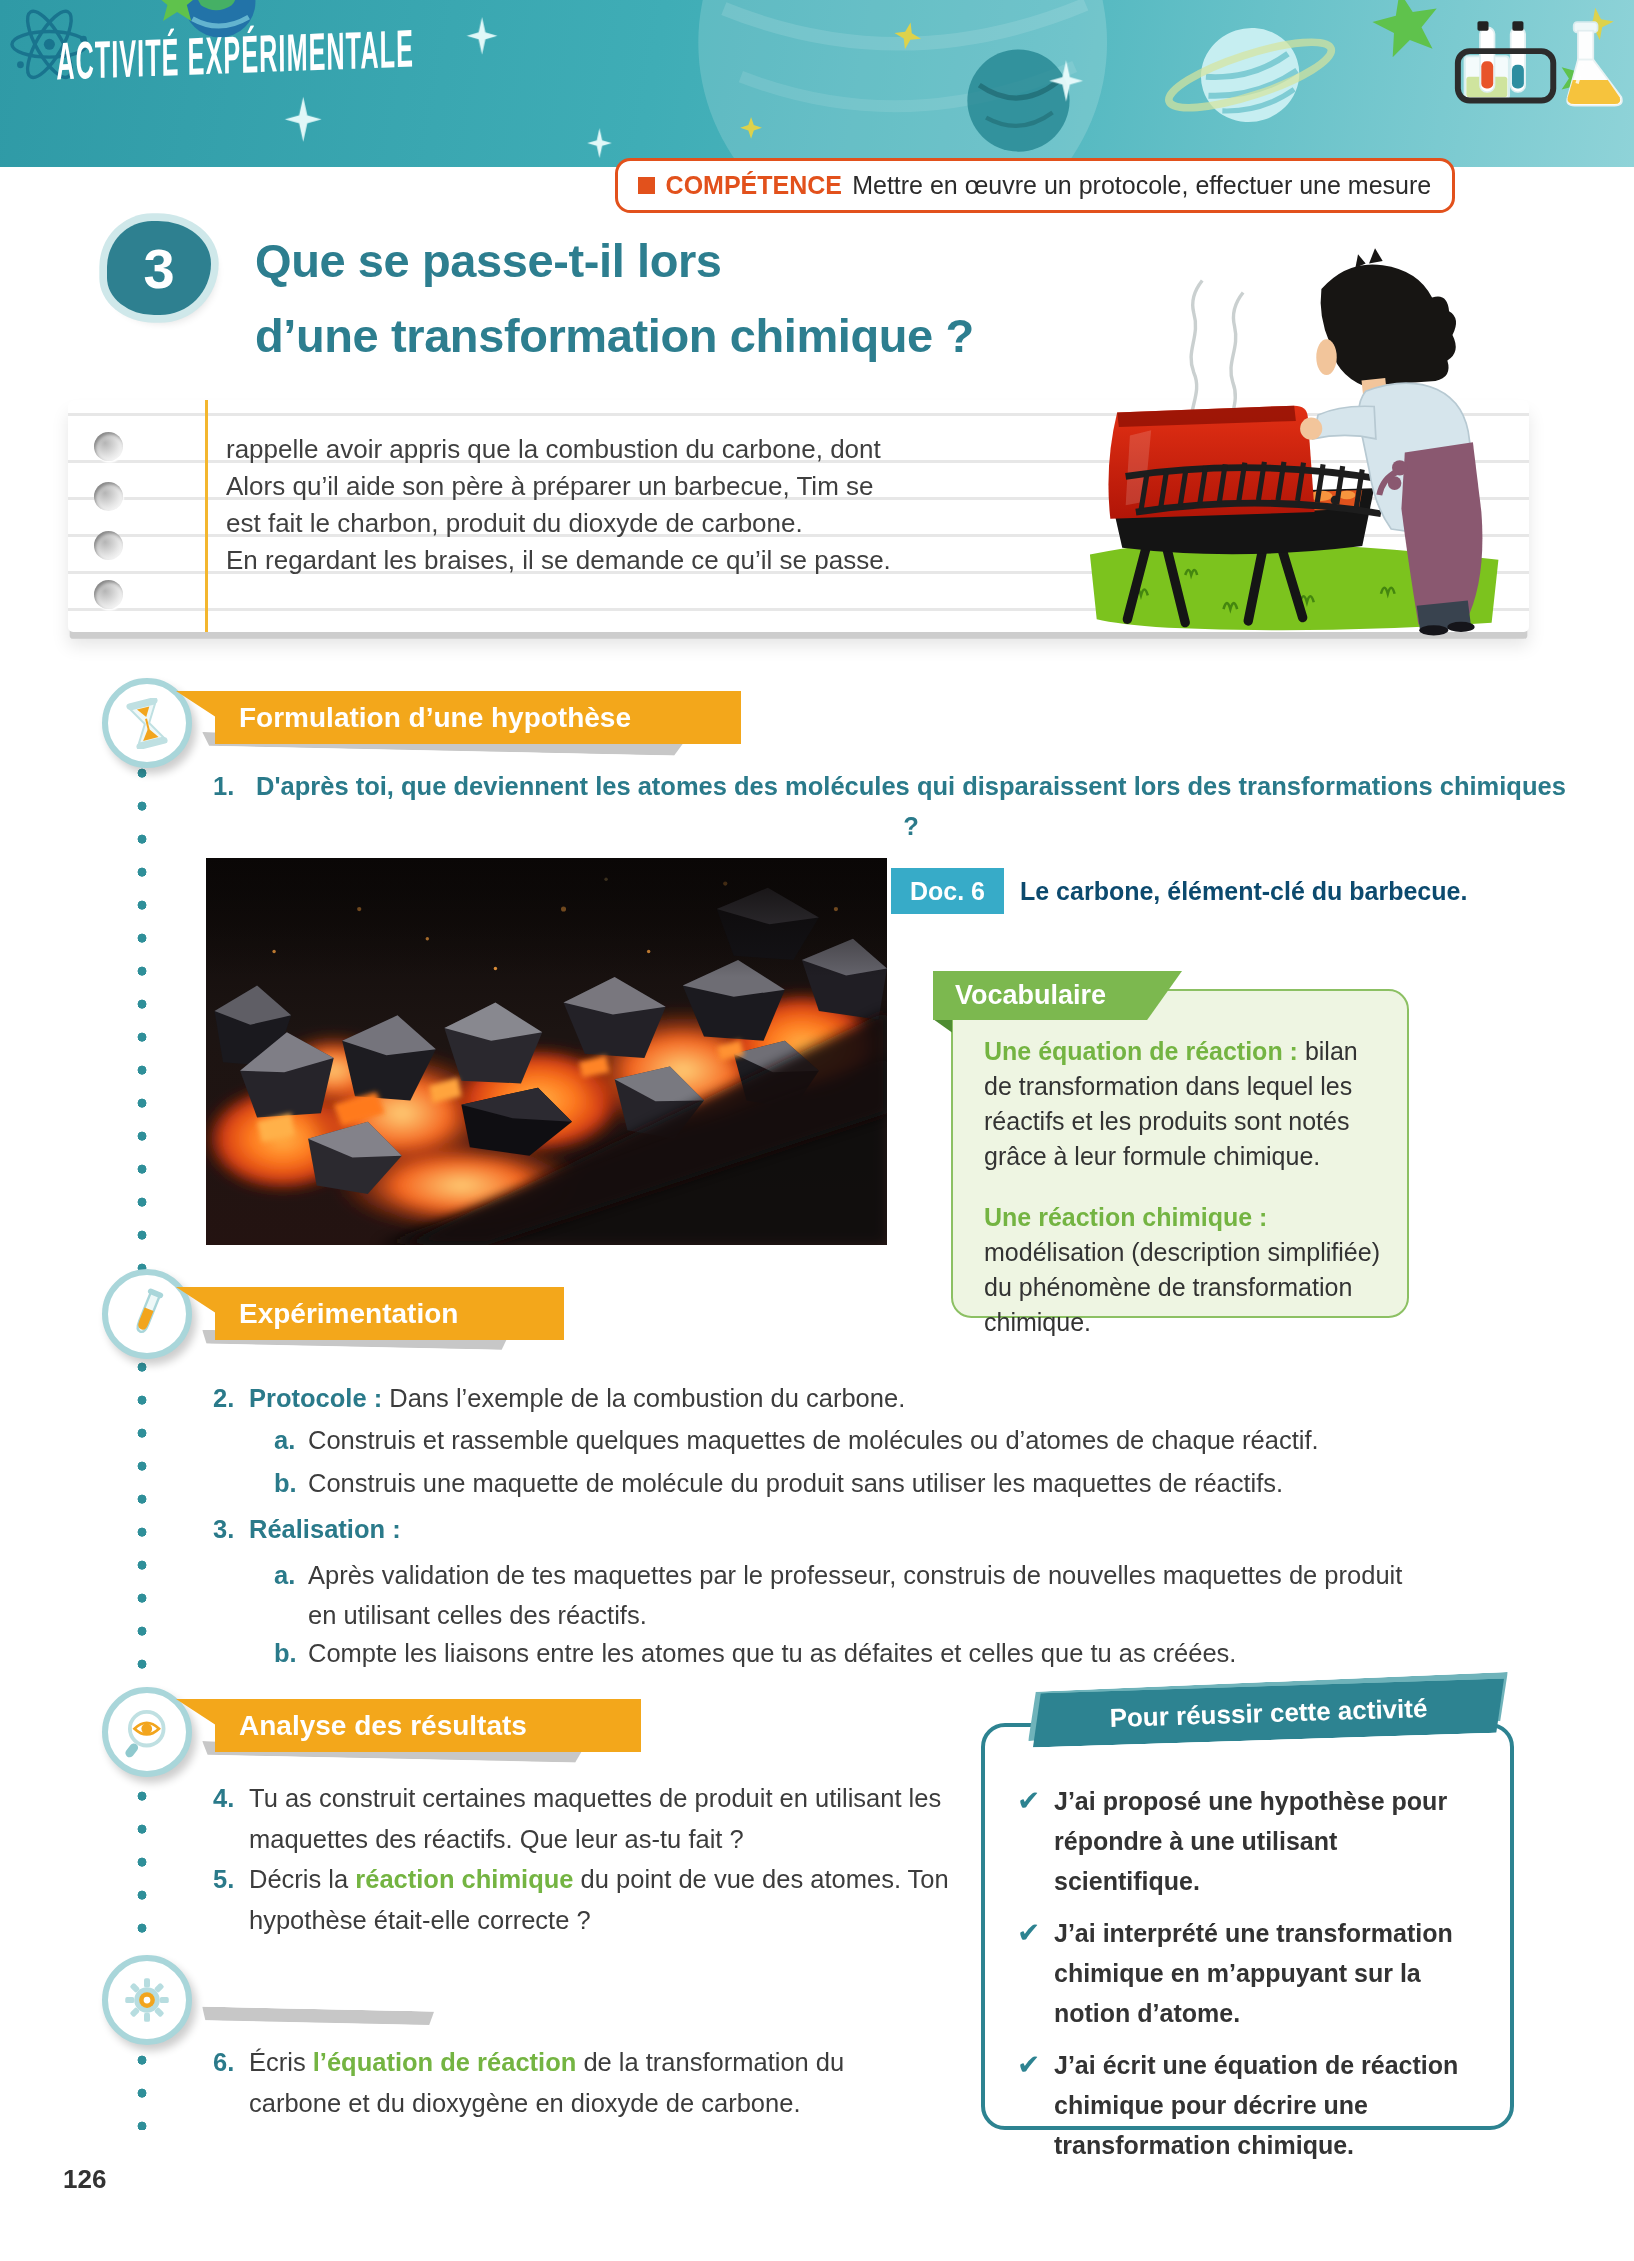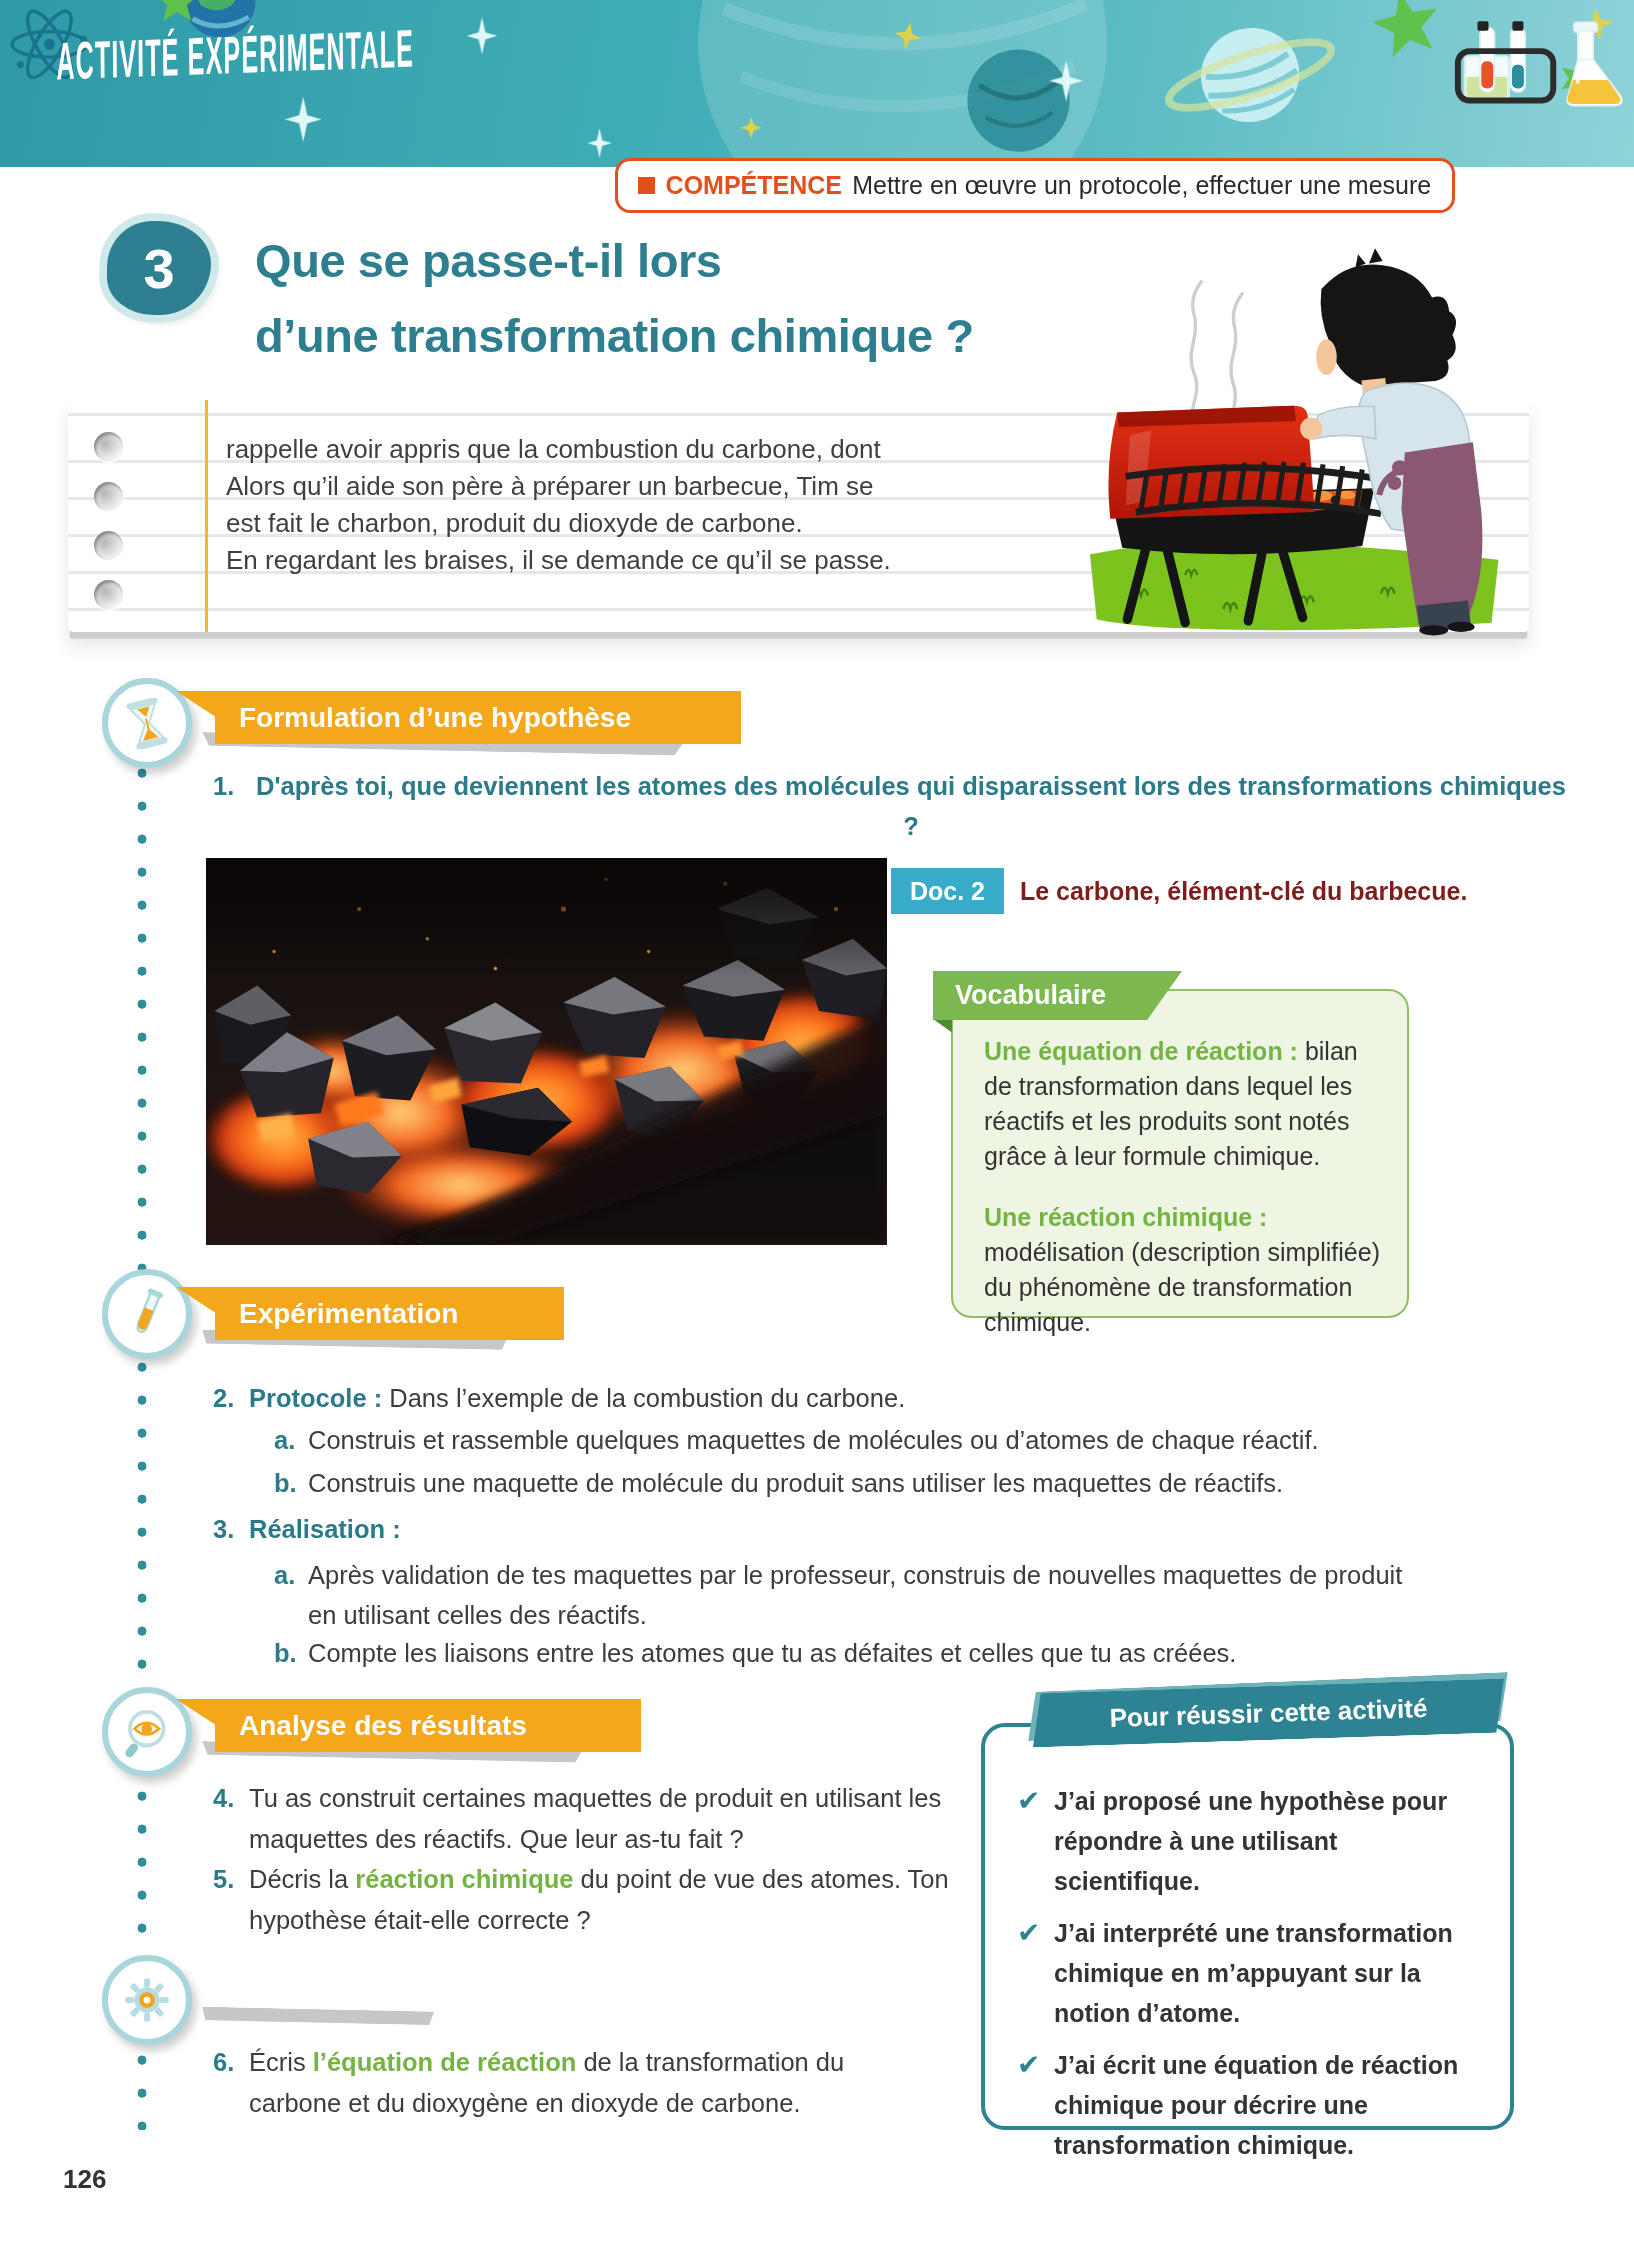--- a/index.html
+++ b/index.html
@@ -65,21 +65,21 @@
   .q1t{color:#2a7a8a;font-weight:bold;text-align:center;}
   .green{color:#74b442;font-weight:bold;}
   .hyph{hyphens:manual;-webkit-hyphens:manual;}
 
   
   .photo{position:absolute;left:206px;top:858px;z-index:2;}
 
   
   .doclabel{position:absolute;left:891px;top:868px;background:#37abc8;color:#fff;font-weight:bold;
     font-size:25px;padding:8.5px 19px;z-index:3;}
-  .doccaption{position:absolute;left:1020px;top:877px;color:#7f1d1d;font-weight:bold;font-size:25px;z-index:3;white-space:nowrap;}
+  .doccaption{position:absolute;left:1020px;top:877px;color:#0c4a6e;font-weight:bold;font-size:25px;z-index:3;white-space:nowrap;}
 
   
   .vocab-box{position:absolute;left:951px;top:989px;width:458px;height:329px;background:#eef5e2;
     border:2.6px solid #8cc063;border-radius:20.4px;z-index:2;box-sizing:border-box;padding:43px 25.5px 0 31px;}
   .vocab-banner{position:absolute;left:933px;top:971px;width:249px;height:49px;background:#7cb84f;color:#fff;
     font-weight:bold;font-size:27px;display:flex;align-items:center;padding-left:22px;z-index:4;box-sizing:border-box;
     clip-path:polygon(0 0,100% 0,86% 100%,0 100%);}
   .vocab-fold{position:absolute;left:933px;top:1019px;width:19px;height:13.6px;background:#4e8c32;z-index:3;
     clip-path:polygon(0 0,100% 0,100% 100%);}
   .ventry{margin:0 0 25.5px 0;font-size:25px;line-height:35px;color:#333;}
@@ -404,21 +404,21 @@
       <circle cx="740" cy="60" r="2.5"></circle>
         <circle cx="80" cy="110" r="2"></circle>
         <circle cx="470" cy="25" r="2" fill="#ffd27a"></circle>
     </g>
     <rect width="800" height="140" fill="url(#fadeTop)"></rect>
 
     <path d="M200 455 L800 235 L800 455 Z" fill="#0d0a08" opacity="0.8" filter="url(#soft)"></path>
     <path d="M230 455 L800 180 L800 300 L330 455 Z" fill="#15100d" opacity="0.9" filter="url(#soft)"></path>
   </svg>
 
-  <div class="doclabel">Doc. 2</div>
+  <div class="doclabel">Doc. 6</div>
   <div class="doccaption">Le carbone, élément-clé du barbecue.</div>
 
   <div class="vocab-box">
     <p class="ventry">
       <span class="vterm">Une équation de réaction :</span><span> bilan de transformation dans lequel les réactifs et les produits sont notés grâce à leur formule chimique.</span>
     </p>
     <p class="ventry">
       <span class="vterm">Une réaction chimique :</span><span> modélisation (description simplifiée) du phénomène de transformation chimique.</span>
     </p>
   </div>

